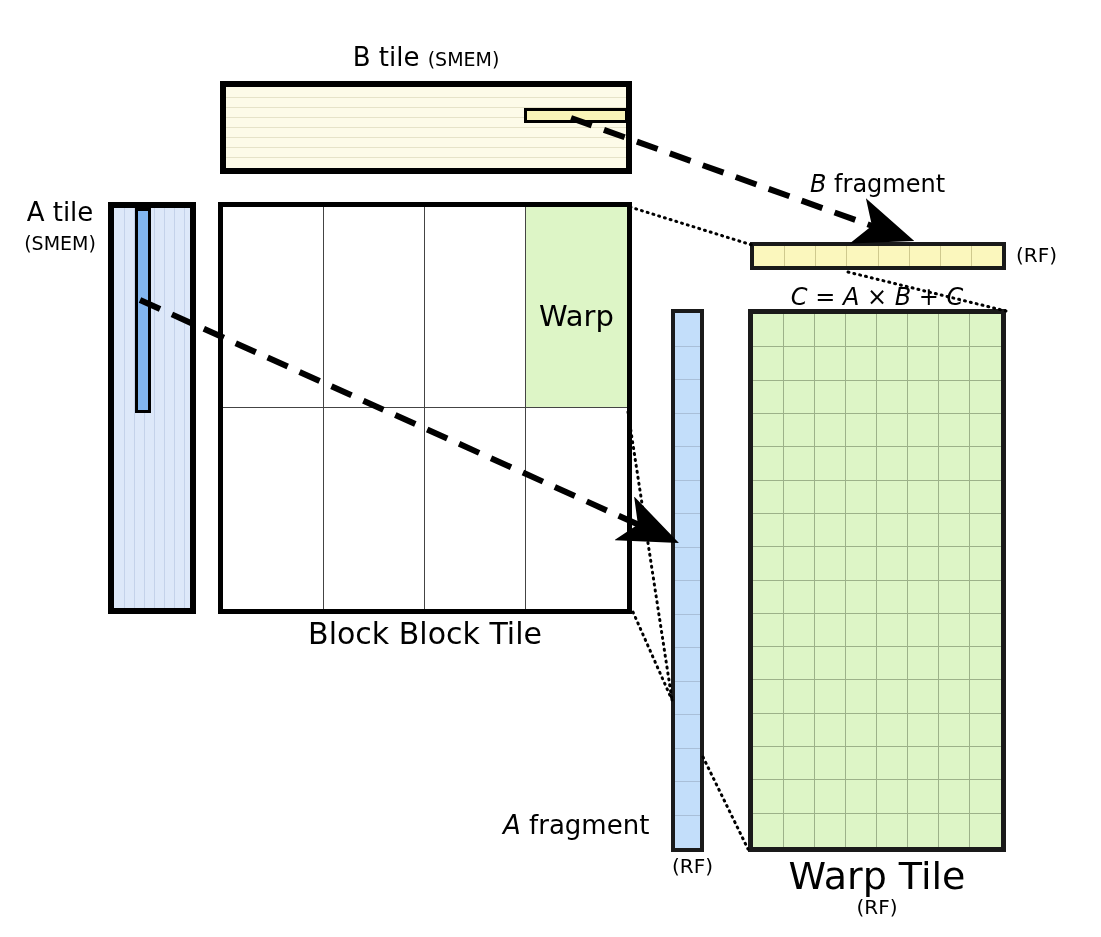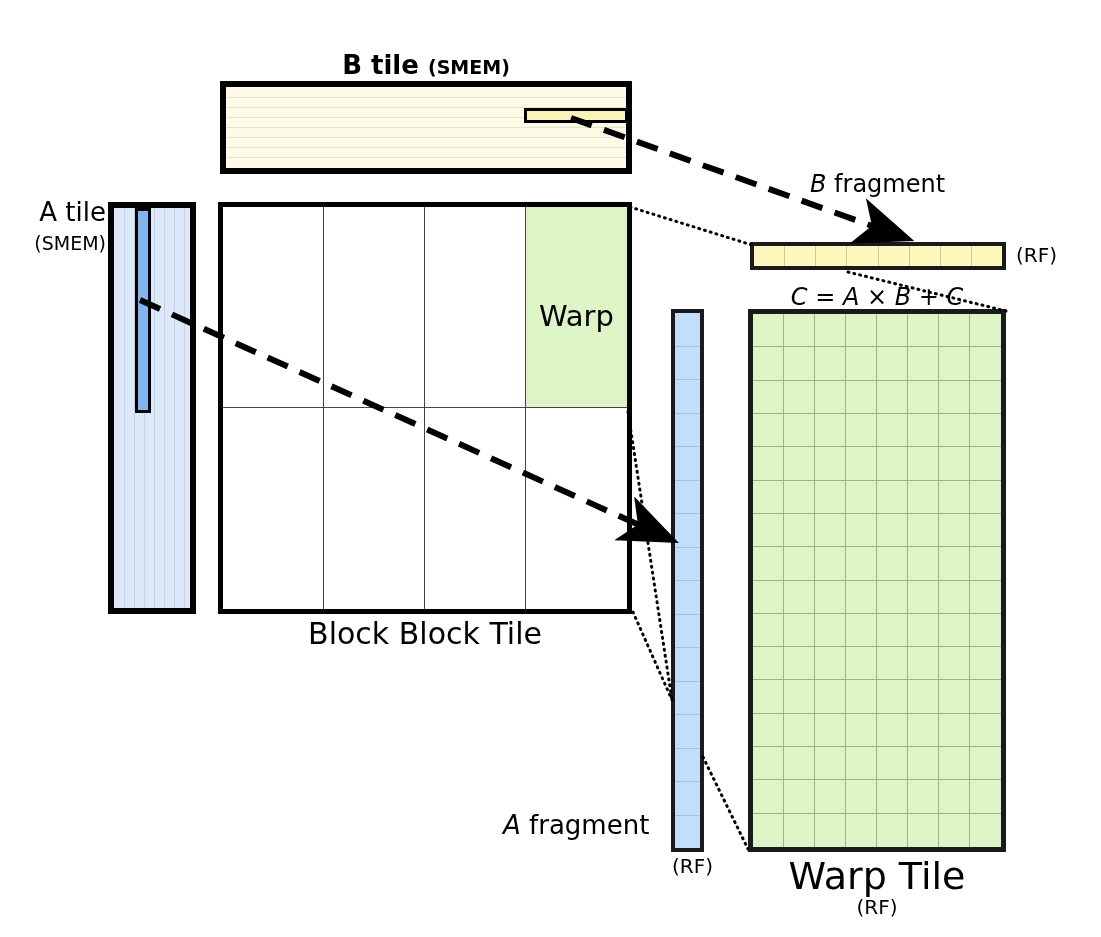--- a/index.html
+++ b/index.html
@@ -2,30 +2,30 @@
 <html><head>
 <meta charset="utf-8">
 <style>
   html,body{margin:0;padding:0;background:#fff;}
   body{width:1101px;height:937px;position:relative;overflow:hidden;
        font-family:"DejaVu Sans","Liberation Sans",sans-serif;color:#000;}
   .abs{position:absolute;}
   .lbl{position:absolute;white-space:nowrap;line-height:1;}
 
   
-  #b-tile-title{left:220px;top:52px;width:412px;text-align:center;font-size:26px;font-weight:bold;}
+  #b-tile-title{left:220px;top:44px;width:412px;text-align:center;font-size:26px;}
   #b-tile-title .sm{font-size:19px;}
   #b-tile{left:220px;top:81px;width:412px;height:93px;border:6px solid #000;
           background:#fdfbe8;box-sizing:border-box;}
   #b-tile .hrow{position:absolute;left:0;right:0;height:1px;background:#e6e3c8;}
   #b-frag-hl{position:absolute;left:298px;top:21px;width:104px;height:15px;
              background:#f9f4b8;border:3px solid #000;box-sizing:border-box;}
 
   
-  #a-tile-title{left:14px;top:198px;width:92px;text-align:right;font-size:26px;line-height:1.12;}
+  #a-tile-title{left:14px;top:198px;width:92px;text-align:center;font-size:26px;line-height:1.12;}
   #a-tile-title .sm{font-size:19px;}
   #a-tile{left:108px;top:202px;width:88px;height:412px;border:6px solid #000;
           background:#dde8f9;box-sizing:border-box;}
   #a-tile .vcol{position:absolute;top:0;bottom:0;width:1px;background:#c4d2ea;}
   #a-frag-hl{position:absolute;left:21px;top:0px;width:16px;height:205px;
              background:#82b6f0;border:3px solid #000;box-sizing:border-box;}
 
   
   #tb-tile{left:218px;top:202px;width:414px;height:412px;border:5px solid #000;
            background:#fff;box-sizing:border-box;padding-left:12px;}

